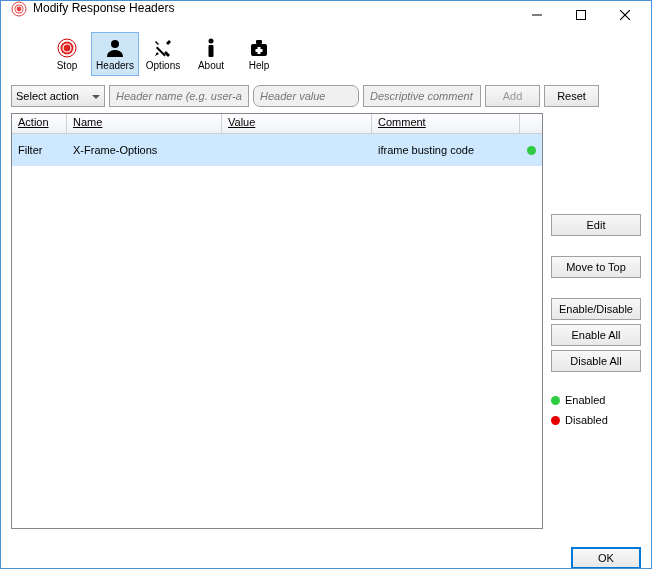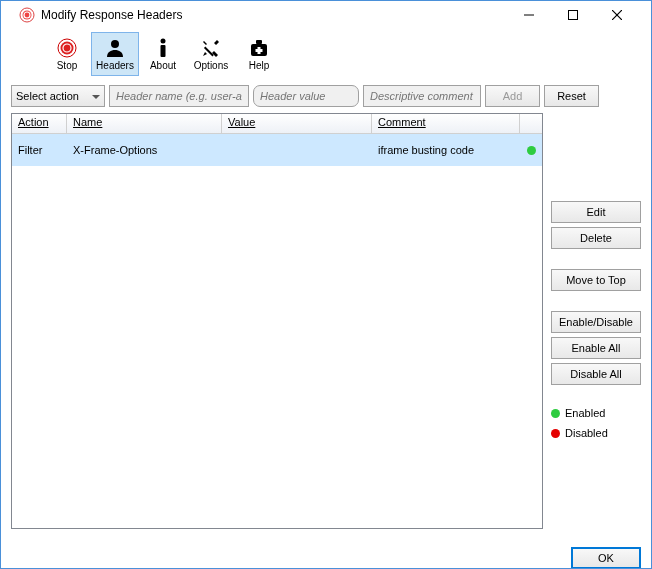--- a/index.html
+++ b/index.html
@@ -1,17 +1,17 @@
 <!DOCTYPE html>
 <html><head>
 <meta charset="utf-8">
 <style>
 * { box-sizing: border-box; margin: 0; padding: 0; }
 body { font-family: "Segoe UI", Tahoma, sans-serif; font-size: 11px; background: #fff; width: 652px; height: 569px; border: 1px solid #4a90d9; overflow: hidden; }
-.titlebar { height: 28px; display: flex; align-items: center; padding: 0 12px; }
+.titlebar { height: 28px; display: flex; align-items: flex-start; padding: 0 4px; }
 .app-icon { width: 16px; height: 16px; margin: 0 6px; }
 .title-text { flex: 1; font-size: 12px; }
 .win-btn { width: 44px; height: 28px; display: flex; align-items: center; justify-content: center; cursor: pointer; }
 .toolbar { display: flex; padding: 3px 8px 3px 8px; gap: 0; margin-left: 34px; }
 .tool-item { display: flex; flex-direction: column; align-items: center; justify-content: center; width: 48px; height: 44px; cursor: pointer; border: 1px solid transparent; }
 .tool-item.active { background: #cde6f7; border: 1px solid #7eb4ea; }
 .tool-icon { width: 22px; height: 22px; display: flex; align-items: center; justify-content: center; }
 .tool-label { font-size: 10px; margin-top: 1px; }
 .content { padding: 6px 10px 10px 10px; }
 .input-row { display: flex; gap: 4px; margin-bottom: 6px; }
@@ -97,35 +97,35 @@
       <svg viewBox="0 0 22 22" fill="#000">
           <circle cx="11" cy="7" r="4"></circle>
           <path d="M3 20c0-5 4-7 8-7s8 2 8 7z"></path>
         </svg>
     </span>
     <span class="tool-label">Headers</span>
   </div>
   <div class="tool-item">
     <span class="tool-icon">
       <svg viewBox="0 0 22 22" fill="#000">
-          <circle cx="11" cy="4" r="2.5"></circle>
-          <rect x="8.5" y="8" width="5" height="12" rx="1"></rect>
-        </svg>
-    </span>
-    <span class="tool-label">About</span>
-  </div>
-  <div class="tool-item">
-    <span class="tool-icon">
-      <svg viewBox="0 0 22 22" fill="#000">
           <path d="M4 4l3 3-1 1-3-3zM14 14l4 4-2 2-4-4zM7 6l9 9"></path>
           <path d="M17 3l2 2-3 3-2-2zM5 15l-2 4 4-2z"></path>
           <rect x="6" y="6" width="2" height="12" transform="rotate(-45 11 11)"></rect>
         </svg>
     </span>
     <span class="tool-label">Options</span>
+  </div>
+  <div class="tool-item">
+    <span class="tool-icon">
+      <svg viewBox="0 0 22 22" fill="#000">
+          <circle cx="11" cy="4" r="2.5"></circle>
+          <rect x="8.5" y="8" width="5" height="12" rx="1"></rect>
+        </svg>
+    </span>
+    <span class="tool-label">About</span>
   </div>
   <div class="tool-item">
     <span class="tool-icon">
       <svg viewBox="0 0 22 22" fill="#000">
           <rect x="3" y="7" width="16" height="12" rx="2"></rect>
           <rect x="8" y="3" width="6" height="4" rx="1"></rect>
           <rect x="9.5" y="10" width="3" height="7" fill="#fff"></rect>
           <rect x="7.5" y="12" width="7" height="3" fill="#fff"></rect>
         </svg>
     </span>
@@ -163,21 +163,20 @@
         <div class="td v"></div>
         <div class="td c">iframe busting code</div>
         <div class="td s">
             <span class="status-dot green"></span>
           </div>
       </div>
     </div>
 
     <div class="side-panel">
       <button class="side-btn">Edit</button>
-      <button class="side-btn">Delete</button>
       <div class="spacer"></div>
       <button class="side-btn">Move to Top</button>
       <div class="spacer"></div>
       <button class="side-btn">Enable/Disable</button>
       <button class="side-btn">Enable All</button>
       <button class="side-btn">Disable All</button>
       <div class="spacer"></div>
       <div class="legend">
         <span class="status-dot green"></span>
         <span>Enabled</span>

